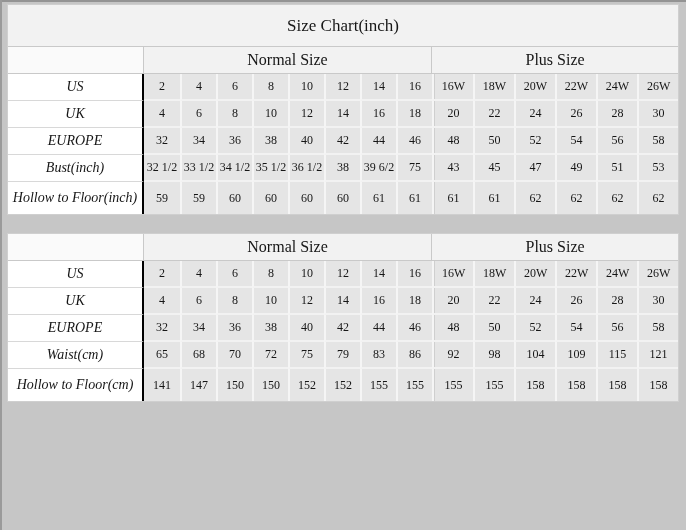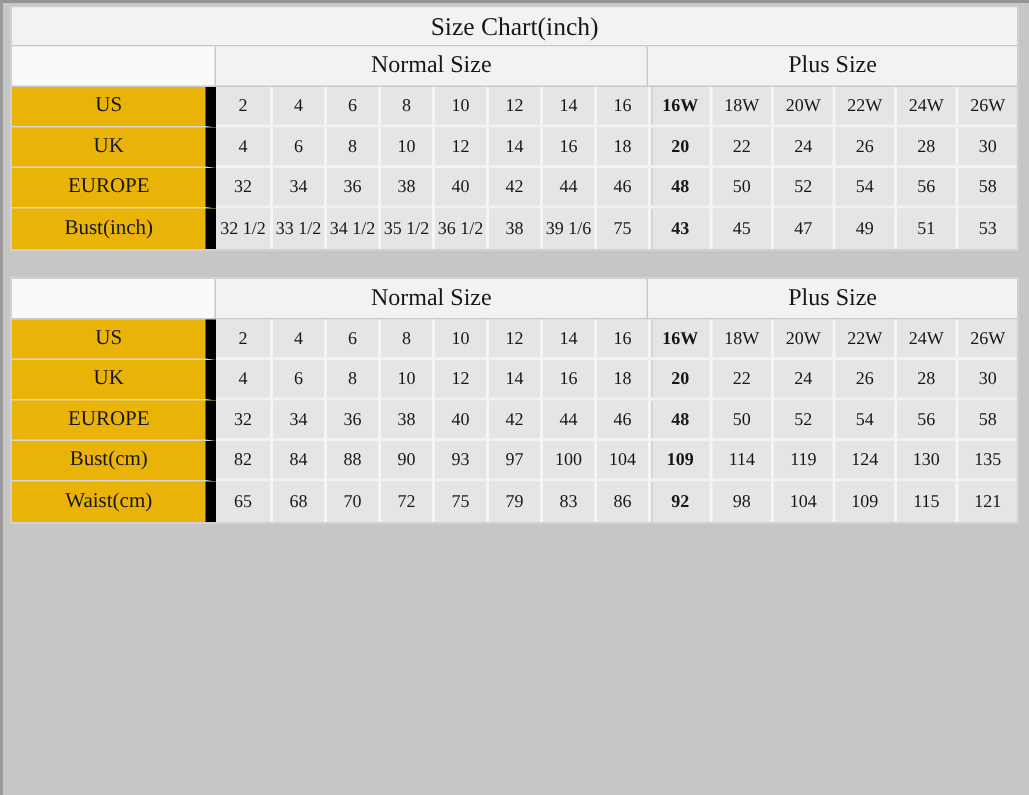--- a/index.html
+++ b/index.html
@@ -38,21 +38,21 @@
     text-align: center;
     vertical-align: middle;
     padding: 0;
     overflow: hidden;
     white-space: nowrap;
   }
   col.col-label  { width: 136px; }
   col.col-normal { width: 36px; }
   col.col-plus   { width: 41px; }
 
-  tr.title-row { height: 26px; }
+  tr.title-row { height: 42px; }
   .title-cell {
     background: #f2f2f2;
     font-size: 17px;
     border-bottom: 1px solid #c9c9c9;
   }
   tr.group-row { height: 27px; }
   .group-spacer {
     background: #fafafa;
     border-right: 1px solid #c9c9c9;
     border-bottom: 1px solid #c9c9c9;
@@ -60,36 +60,36 @@
   .group-cell {
     background: #f2f2f2;
     font-size: 16px;
     border-bottom: 1px solid #c9c9c9;
   }
   .group-cell.normal { border-right: 1px solid #c9c9c9; text-align: center; }
 
   tr.size-row { height: 27px; }
   tr.size-row.tall { height: 32px; }
   .label-cell {
-    background: #eab308;
+    background: #ffffff;
     font-size: 14px;
-    border-right: 7px solid #000000;
+    border-right: 2px solid #000000;
     border-bottom: 1px solid #d8d8d8;
+    font-style: italic;
   }
   .data-cell {
     background: #e5e5e5;
     font-size: 12px;
     border-left: 2px solid #f5f5f5;
     border-bottom: 2px solid #f2f2f2;
   }
   .data-cell.col-first { border-left: none; }
   .data-cell.plus-first {
     border-left: 2px solid #f5f5f5;
     box-shadow: inset 1px 0 0 #cfcfcf;
-    font-weight: bold;
   }
   tr.size-row:last-child td { border-bottom: none; }
 </style>
 </head>
 <body>
 
 <div class="screen">
   <div class="edge-top"></div>
   <div class="edge-left"></div>
 
@@ -176,28 +176,45 @@
             <td class="data-cell">58</td>
           </tr>
           <tr class="size-row">
             <td class="label-cell">Bust(inch)</td>
             <td class="data-cell col-first">32 1/2</td>
             <td class="data-cell">33 1/2</td>
             <td class="data-cell">34 1/2</td>
             <td class="data-cell">35 1/2</td>
             <td class="data-cell">36 1/2</td>
             <td class="data-cell">38</td>
-            <td class="data-cell">39 1/6</td>
+            <td class="data-cell">39 6/2</td>
             <td class="data-cell">75</td>
             <td class="data-cell plus-first">43</td>
             <td class="data-cell">45</td>
             <td class="data-cell">47</td>
             <td class="data-cell">49</td>
             <td class="data-cell">51</td>
             <td class="data-cell">53</td>
+          </tr>
+          <tr class="size-row tall">
+            <td class="label-cell">Hollow to Floor(inch)</td>
+            <td class="data-cell col-first">59</td>
+            <td class="data-cell">59</td>
+            <td class="data-cell">60</td>
+            <td class="data-cell">60</td>
+            <td class="data-cell">60</td>
+            <td class="data-cell">60</td>
+            <td class="data-cell">61</td>
+            <td class="data-cell">61</td>
+            <td class="data-cell plus-first">61</td>
+            <td class="data-cell">61</td>
+            <td class="data-cell">62</td>
+            <td class="data-cell">62</td>
+            <td class="data-cell">62</td>
+            <td class="data-cell">62</td>
           </tr>
         </tbody>
     </table>
 
     <div class="table-gap"></div>
 
     <table class="chart">
       <colgroup>
         <col class="col-label">
         <col class="col-normal">
@@ -268,50 +285,50 @@
             <td class="data-cell">44</td>
             <td class="data-cell">46</td>
             <td class="data-cell plus-first">48</td>
             <td class="data-cell">50</td>
             <td class="data-cell">52</td>
             <td class="data-cell">54</td>
             <td class="data-cell">56</td>
             <td class="data-cell">58</td>
           </tr>
           <tr class="size-row">
-            <td class="label-cell">Bust(cm)</td>
-            <td class="data-cell col-first">82</td>
-            <td class="data-cell">84</td>
-            <td class="data-cell">88</td>
-            <td class="data-cell">90</td>
-            <td class="data-cell">93</td>
-            <td class="data-cell">97</td>
-            <td class="data-cell">100</td>
-            <td class="data-cell">104</td>
-            <td class="data-cell plus-first">109</td>
-            <td class="data-cell">114</td>
-            <td class="data-cell">119</td>
-            <td class="data-cell">124</td>
-            <td class="data-cell">130</td>
-            <td class="data-cell">135</td>
-          </tr>
-          <tr class="size-row">
             <td class="label-cell">Waist(cm)</td>
             <td class="data-cell col-first">65</td>
             <td class="data-cell">68</td>
             <td class="data-cell">70</td>
             <td class="data-cell">72</td>
             <td class="data-cell">75</td>
             <td class="data-cell">79</td>
             <td class="data-cell">83</td>
             <td class="data-cell">86</td>
             <td class="data-cell plus-first">92</td>
             <td class="data-cell">98</td>
             <td class="data-cell">104</td>
             <td class="data-cell">109</td>
             <td class="data-cell">115</td>
             <td class="data-cell">121</td>
           </tr>
+          <tr class="size-row tall">
+            <td class="label-cell">Hollow to Floor(cm)</td>
+            <td class="data-cell col-first">141</td>
+            <td class="data-cell">147</td>
+            <td class="data-cell">150</td>
+            <td class="data-cell">150</td>
+            <td class="data-cell">152</td>
+            <td class="data-cell">152</td>
+            <td class="data-cell">155</td>
+            <td class="data-cell">155</td>
+            <td class="data-cell plus-first">155</td>
+            <td class="data-cell">155</td>
+            <td class="data-cell">158</td>
+            <td class="data-cell">158</td>
+            <td class="data-cell">158</td>
+            <td class="data-cell">158</td>
+          </tr>
         </tbody>
     </table>
 
   </div>
 </div>
 
 </body></html>

